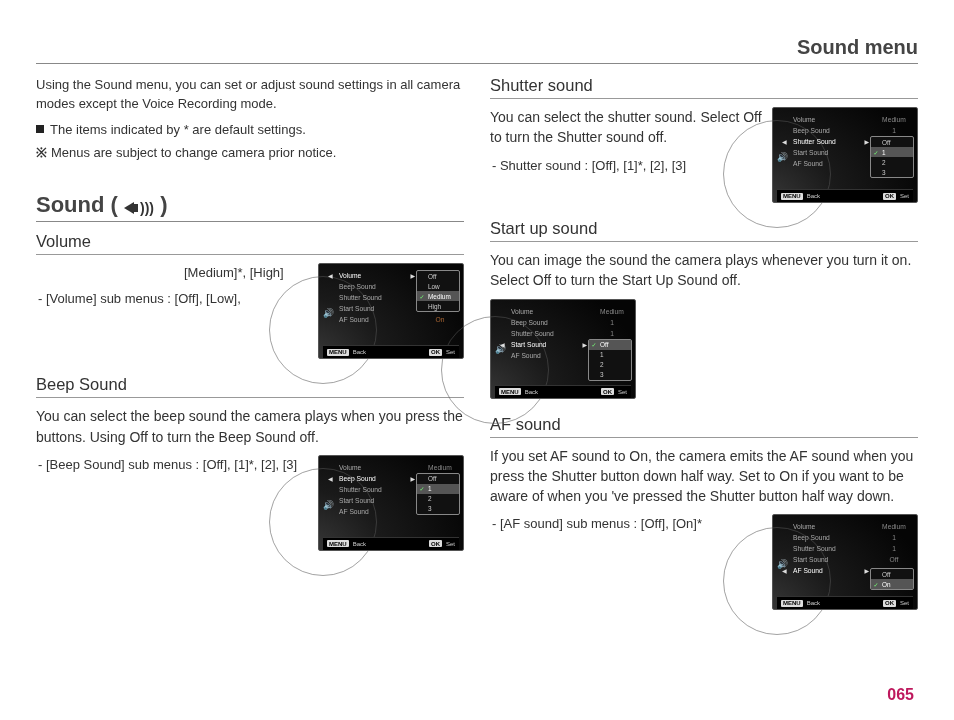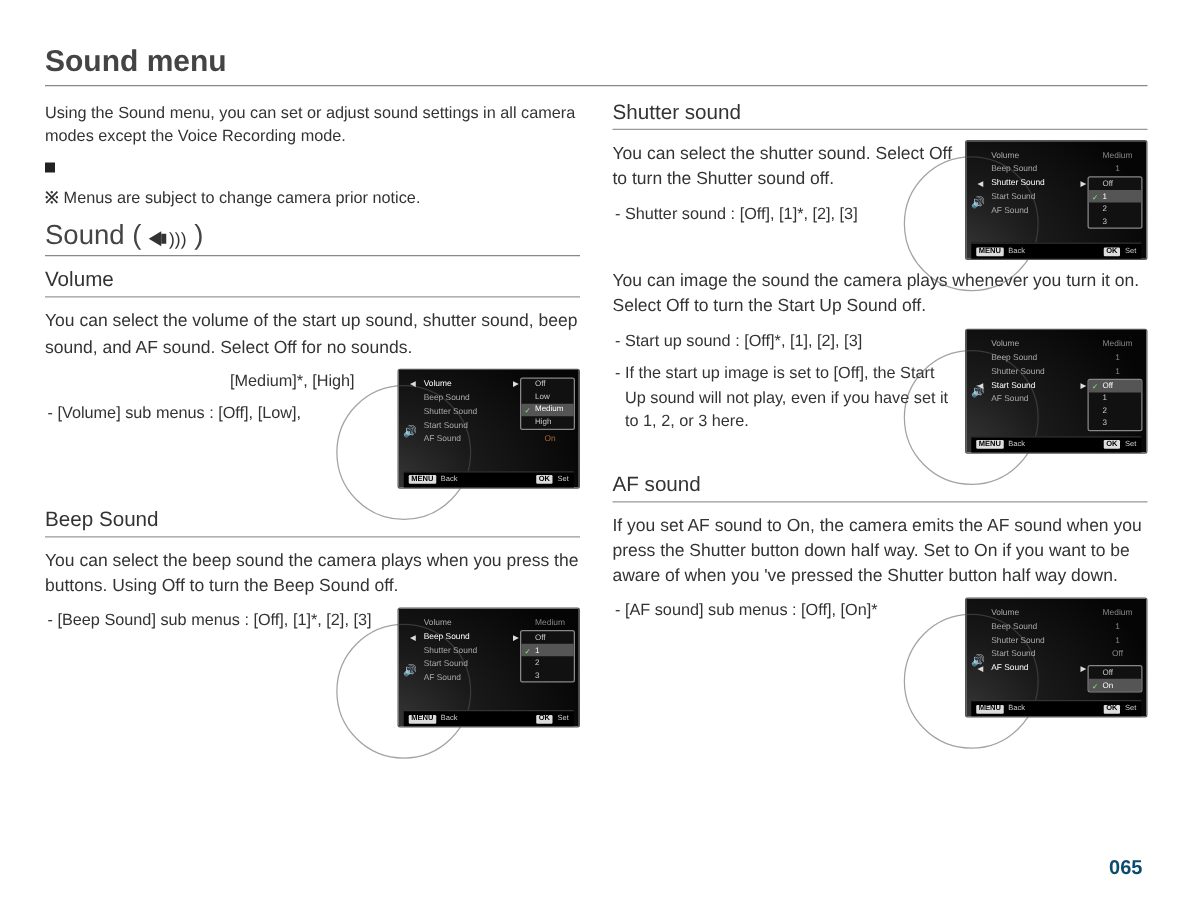--- a/index.html
+++ b/index.html
@@ -9,26 +9,27 @@
     width: 954px;
     height: 720px;
     margin: 0 auto;
     position: relative;
     color: #333;
   }
   .page {
     padding: 36px 36px 20px 36px;
   }
   h1.title {
-    font-size: 24px;
+    font-size: 20px;
     font-weight: bold;
     color: #444;
     border-bottom: 1px solid #888;
     padding-bottom: 4px;
     margin-bottom: 12px;
+    text-align: right;
   }
   .cols {
     display: flex;
     gap: 26px;
     justify-content: space-between;
   }
   .col {
     flex: 1;
     min-width: 0;
   }
@@ -45,25 +46,25 @@
   .blk-sq {
     display: inline-block;
     width: 8px; height: 8px;
     background: #222;
     margin-right: 6px;
     position: relative; top: -1px;
   }
   .ref-sym { font-weight: bold; margin-right: 4px; }
   h2.section {
     font-size: 22px;
-    font-weight: normal;
+    font-weight: bold;
     color: #444;
     border-bottom: 1px solid #888;
     padding-bottom: 3px;
-    margin: 6px 0 10px 0;
+    margin: 28px 0 10px 0;
   }
   .snd-icon {
     display: inline-flex;
     align-items: center;
     position: relative;
     top: 2px;
   }
   .snd-icon .spk {
     width: 0; height: 0;
     border-right: 10px solid #333;
@@ -209,54 +210,53 @@
     font-weight: bold;
   }
   .camscreen .footer span { color: #ccc; }
   .camscreen .fill { flex: 1; }
   .pagenum {
     position: absolute;
     right: 40px;
     bottom: 16px;
     font-size: 16px;
     font-weight: bold;
-    color: #0c4a6e;
+    color: #be185d;
   }
   .col .spacer { height: 6px; }
 </style>
 </head>
 <body>
 
 <div class="page">
 
   <h1 class="title">Sound menu</h1>
 
   <div class="cols">
 
     <div class="col">
       <p class="intro">Using the Sound menu, you can set or adjust sound settings in all camera modes except the Voice Recording mode.</p>
       <p class="note">
-        <span class="blk-sq"></span>
+        <span class="blk-sq"></span><span>The items indicated by * are default settings.</span>
       </p>
       <p class="note">
         <span class="ref-sym">※</span><span>Menus are subject to change camera prior notice.</span>
       </p>
 
       <h2 class="section">
         <span>Sound (</span>
         <span class="snd-icon">
           <span class="spk"></span>
             <span class="body"></span>
             <span class="arc">)))</span>
         </span>
         <span> )</span>
       </h2>
 
       <h3 class="sub">Volume</h3>
-      <p class="bodytxt">You can select the volume of the start up sound,  shutter sound, beep sound, and AF sound. Select Off for no sounds.</p>
       <div class="row-with-screen">
         <div class="textpart">
           <p class="optline" style="padding-left:148px;text-indent:0">[Medium]*, [High]</p>
           <p class="optline">- [Volume] sub menus : [Off], [Low],</p>
         </div>
 
         <div class="camscreen" style="height:96px">
           <div class="lens-rim"></div>
           <span class="speakermark">🔊</span>
           <div class="row active">
@@ -386,26 +386,23 @@
               <span>Back</span>
             <div class="fill"></div>
             <span class="tag">OK</span>
               <span>Set</span>
           </div>
         </div>
       </div>
 
       <div class="spacer"></div>
 
+      <h3 class="sub">Start up sound</h3>
       <p class="bodytxt">You can image the sound the camera plays whenever you turn it on. Select Off to turn the Start Up Sound off.</p>
       <div class="row-with-screen">
-        <div class="textpart">
-          <p class="optline">- Start up sound : [Off]*, [1], [2], [3]</p>
-          <p class="optline">- If the start up image is set to [Off], the Start Up sound will not play, even if you have set it to 1, 2, or 3 here.</p>
-        </div>
         <div class="camscreen" style="height:100px">
           <div class="lens-rim"></div>
           <span class="speakermark">🔊</span>
           <div class="row">
               <span class="lbl">Volume</span>
               <span class="val">Medium</span>
             </div>
           <div class="row">
               <span class="lbl">Beep Sound</span>
               <span class="val">1</span>

